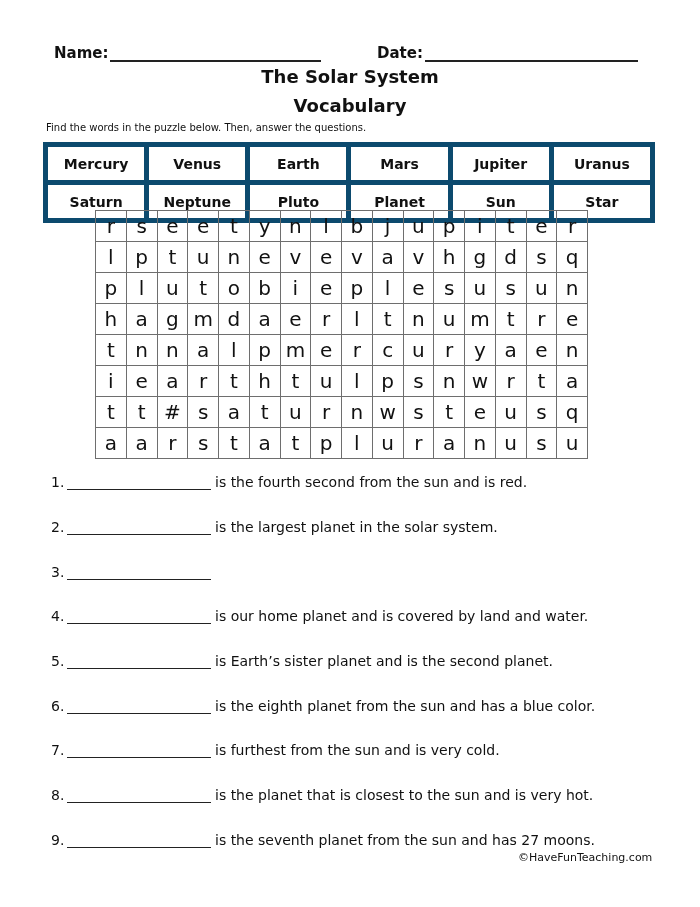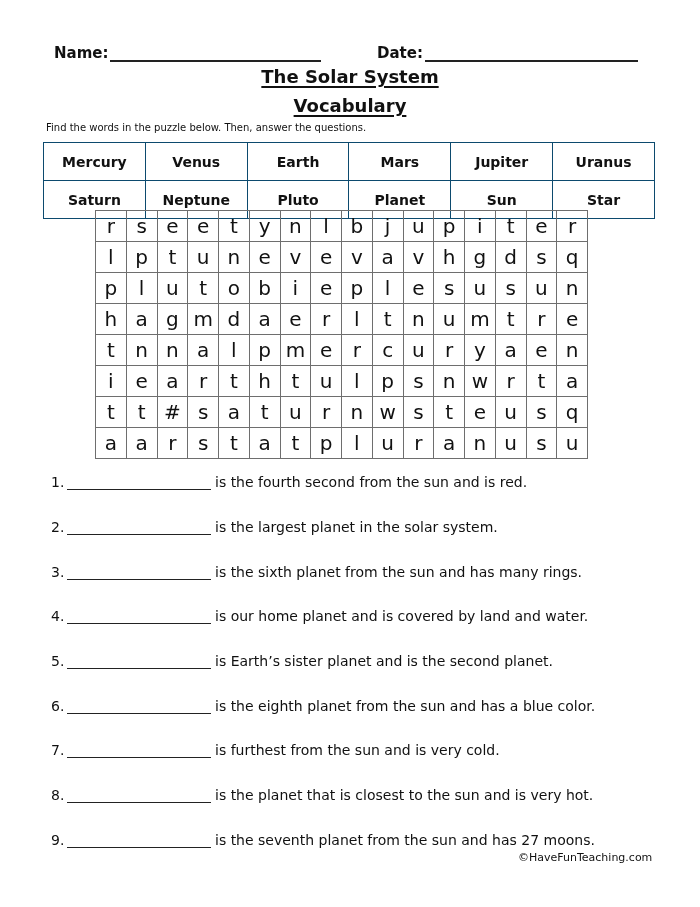--- a/index.html
+++ b/index.html
@@ -22,35 +22,35 @@
     .hdr-field .line {
       flex: 1; border-bottom: 2px solid #222; height: 18px; margin-left: 2px;
     }
     #name-field { left: 54px; width: 267px; }
     #date-field { left: 365px; width: 261px; margin-left: 12px; }
 
     .title {
       position: absolute; left: 0; width: 700px; text-align: center;
       font-weight: bold; font-size: 18px;
     }
-    .title span { text-decoration: underline; text-underline-offset: 3px; text-decoration-thickness: 2px; }
+    .title span { text-underline-offset: 3px; text-decoration-thickness: 2px; }
     #title-main { top: 66px; }
     #title-sub { top: 95px; }
 
     #instructions {
       position: absolute; left: 46px; top: 122px; font-size: 10px; white-space: nowrap;
     }
 
     
     #word-bank {
       position: absolute; left: 43px; top: 142px; width: 612px;
       border-collapse: collapse; table-layout: fixed;
     }
     #word-bank td {
-      border: 1px solid #0c4a6e; height: 38px;
+      border: 5px solid #0c4a6e; height: 38px;
       text-align: center; font-weight: bold; font-size: 14px; padding: 0;
     }
 
     
     #puzzle {
       position: absolute; left: 95px; top: 210px; width: 493px; height: 248px;
       border-collapse: collapse; table-layout: fixed;
     }
     #puzzle td {
       border: 1px solid #6e6e6e; text-align: center; vertical-align: middle;
@@ -269,21 +269,20 @@
       <span>is the fourth second from the sun and is red.</span>
     </div>
     <div class="question" style="top: 515px;">
       <span class="num">2.</span>
       <span class="blank"></span>
       <span>is the largest planet in the solar system.</span>
     </div>
     <div class="question" style="top: 560px;">
       <span class="num">3.</span>
       <span class="blank"></span>
-      <span>is the sixth planet from the sun and has many rings.</span>
     </div>
     <div class="question" style="top: 604px;">
       <span class="num">4.</span>
       <span class="blank"></span>
       <span>is our home planet and is covered by land and water.</span>
     </div>
     <div class="question" style="top: 649px;">
       <span class="num">5.</span>
       <span class="blank"></span>
       <span>is Earth’s sister planet and is the second planet.</span>

